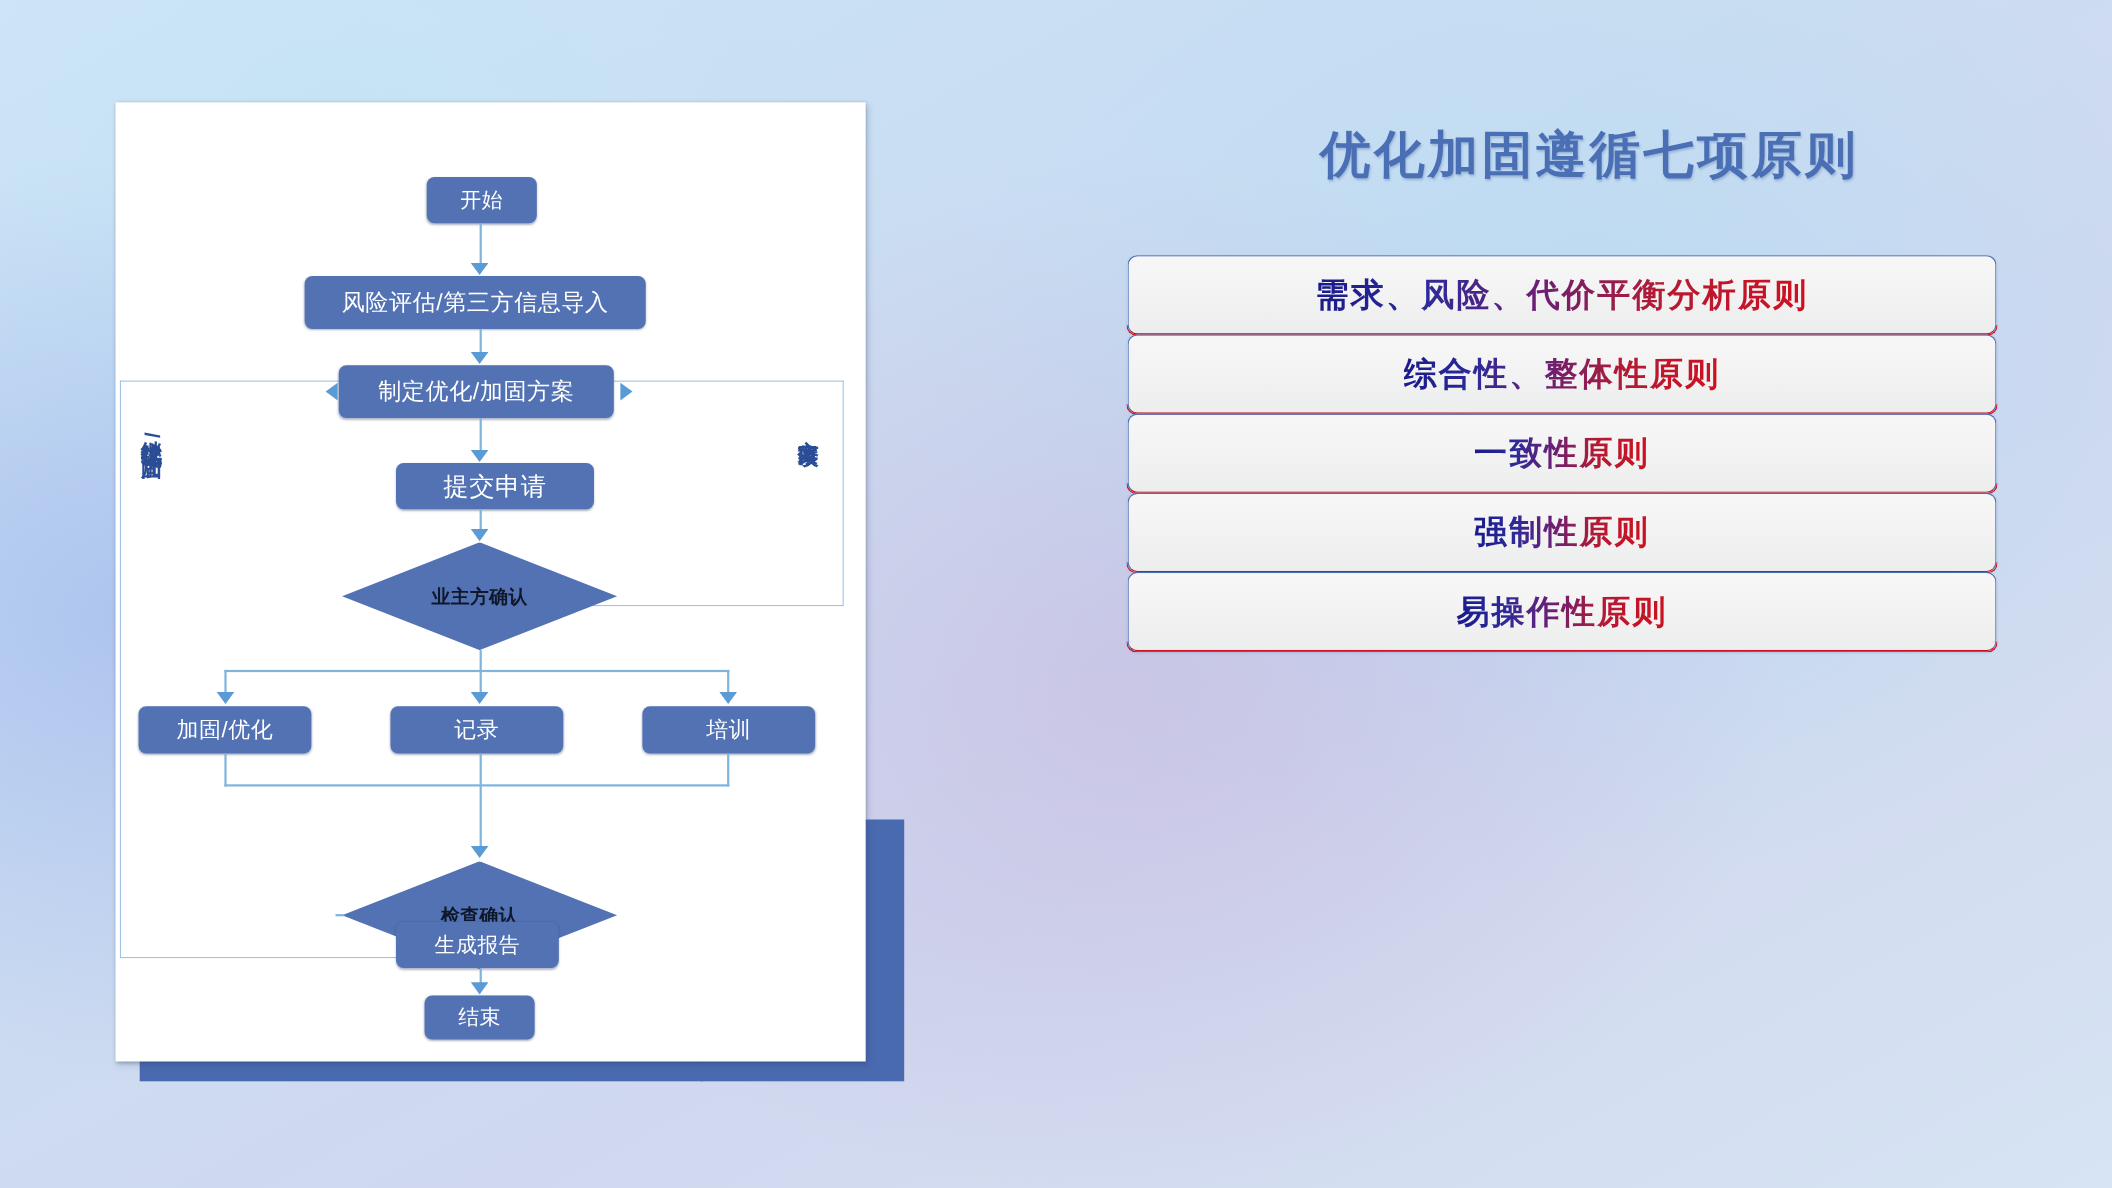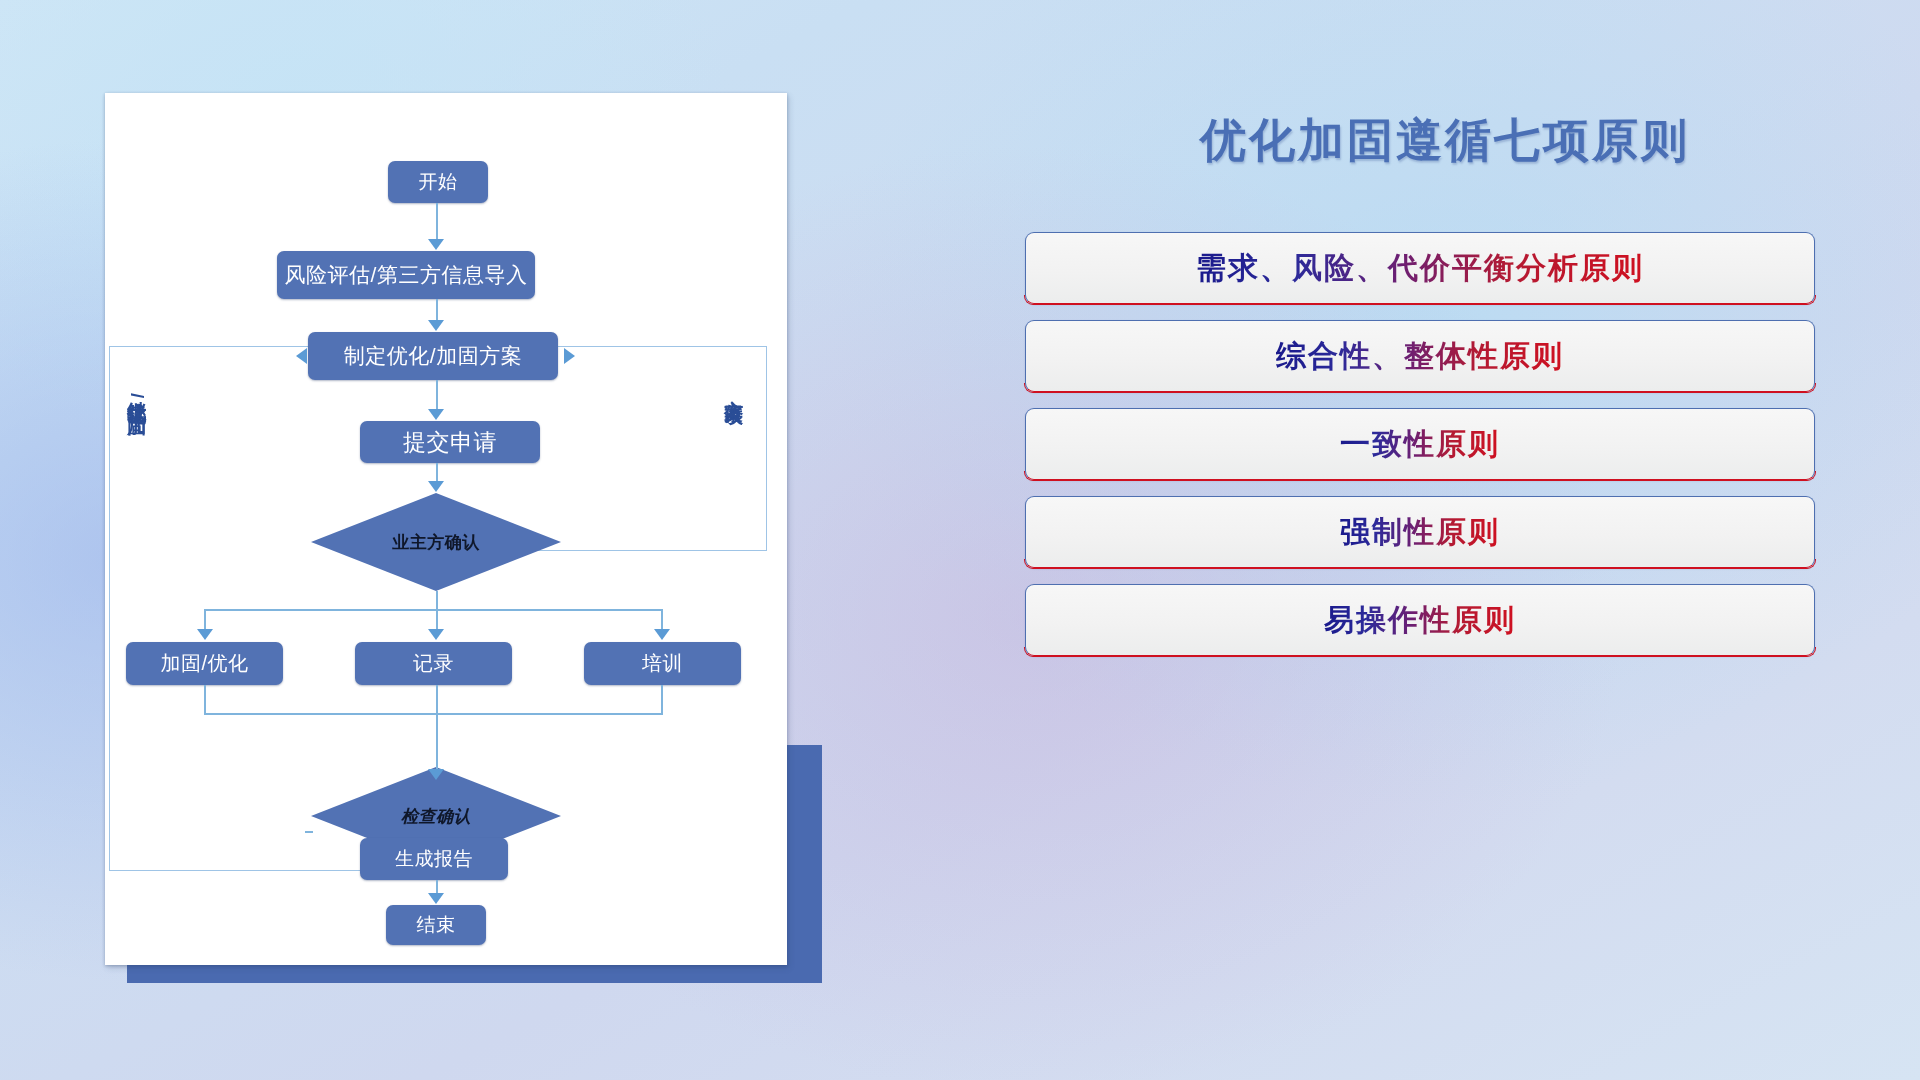--- a/index.html
+++ b/index.html
@@ -76,21 +76,21 @@
     text-align:center;
     font-size:46px; font-weight:bold; letter-spacing:3px;
     color:#4a6fb5;
     text-shadow:1px 2px 2px rgba(70,100,160,.32);
   }
   #principles-list{
     position:absolute; left:1025px; top:232px; width:790px;
   }
   .principle-row{
     position:relative;
-    height:72px; margin-bottom:16px;
+    height:72px; margin-bottom:0;
     background:linear-gradient(180deg,#f7f7f7 0%,#f2f2f2 55%,#eceded 100%);
     border-radius:9px;
     border:1.6px solid #4e6fb0;
     border-bottom-color:#cf1020;
     box-shadow:0 1px 2px rgba(60,80,130,.18);
     display:flex; align-items:center; justify-content:center;
   }
   .principle-row:after{
     content:""; position:absolute; left:-1.6px; right:-1.6px; bottom:-1.6px;
     height:9px; border:1.6px solid #cf1020; border-top:0;
@@ -110,21 +110,21 @@
 
 <div id="flow-card">
 
   <div class="loop-rect" style="left:4px; top:253px; width:282px; height:525px; border-right:0;"></div>
   <div class="loop-rect" style="left:286px; top:253px; width:376px; height:205px; border-left:0;"></div>
 
   <div class="fl-node" style="left:283px; top:68px; width:100px; height:42px; font-size:19px;">
     <span>开始</span>
   </div>
 
-  <div class="fl-node" style="left:172px; top:158px; width:258px; height:48px; font-size:21px;">
+  <div class="fl-node" style="left:172px; top:158px; width:310px; height:48px; font-size:21px;">
     <span>风险评估/第三方信息导入</span>
   </div>
 
   <div class="fl-node" style="left:203px; top:239px; width:250px; height:48px; font-size:21px;">
     <span>制定优化/加固方案</span>
   </div>
 
   <div class="fl-node" style="left:255px; top:328px; width:180px; height:42px; font-size:23px;">
     <span>提交申请</span>
   </div>
@@ -138,21 +138,21 @@
   </div>
 
   <div class="fl-node" style="left:250px; top:549px; width:157px; height:43px; font-size:20px;">
     <span>记录</span>
   </div>
 
   <div class="fl-node" style="left:479px; top:549px; width:157px; height:43px; font-size:20px;">
     <span>培训</span>
   </div>
 
-  <div class="fl-diamond" style="left:206px; top:674px; width:250px; height:98px;font-style:italic;">
+  <div class="fl-diamond" style="left:206px; top:690px; width:250px; height:98px;">
     <span>检查确认</span>
   </div>
 
   <div class="fl-node" style="left:255px; top:745px; width:148px; height:42px; font-size:19px;">
     <span>生成报告</span>
   </div>
 
   <div class="fl-node" style="left:281px; top:812px; width:100px; height:40px; font-size:19px;">
     <span>结束</span>
   </div>

